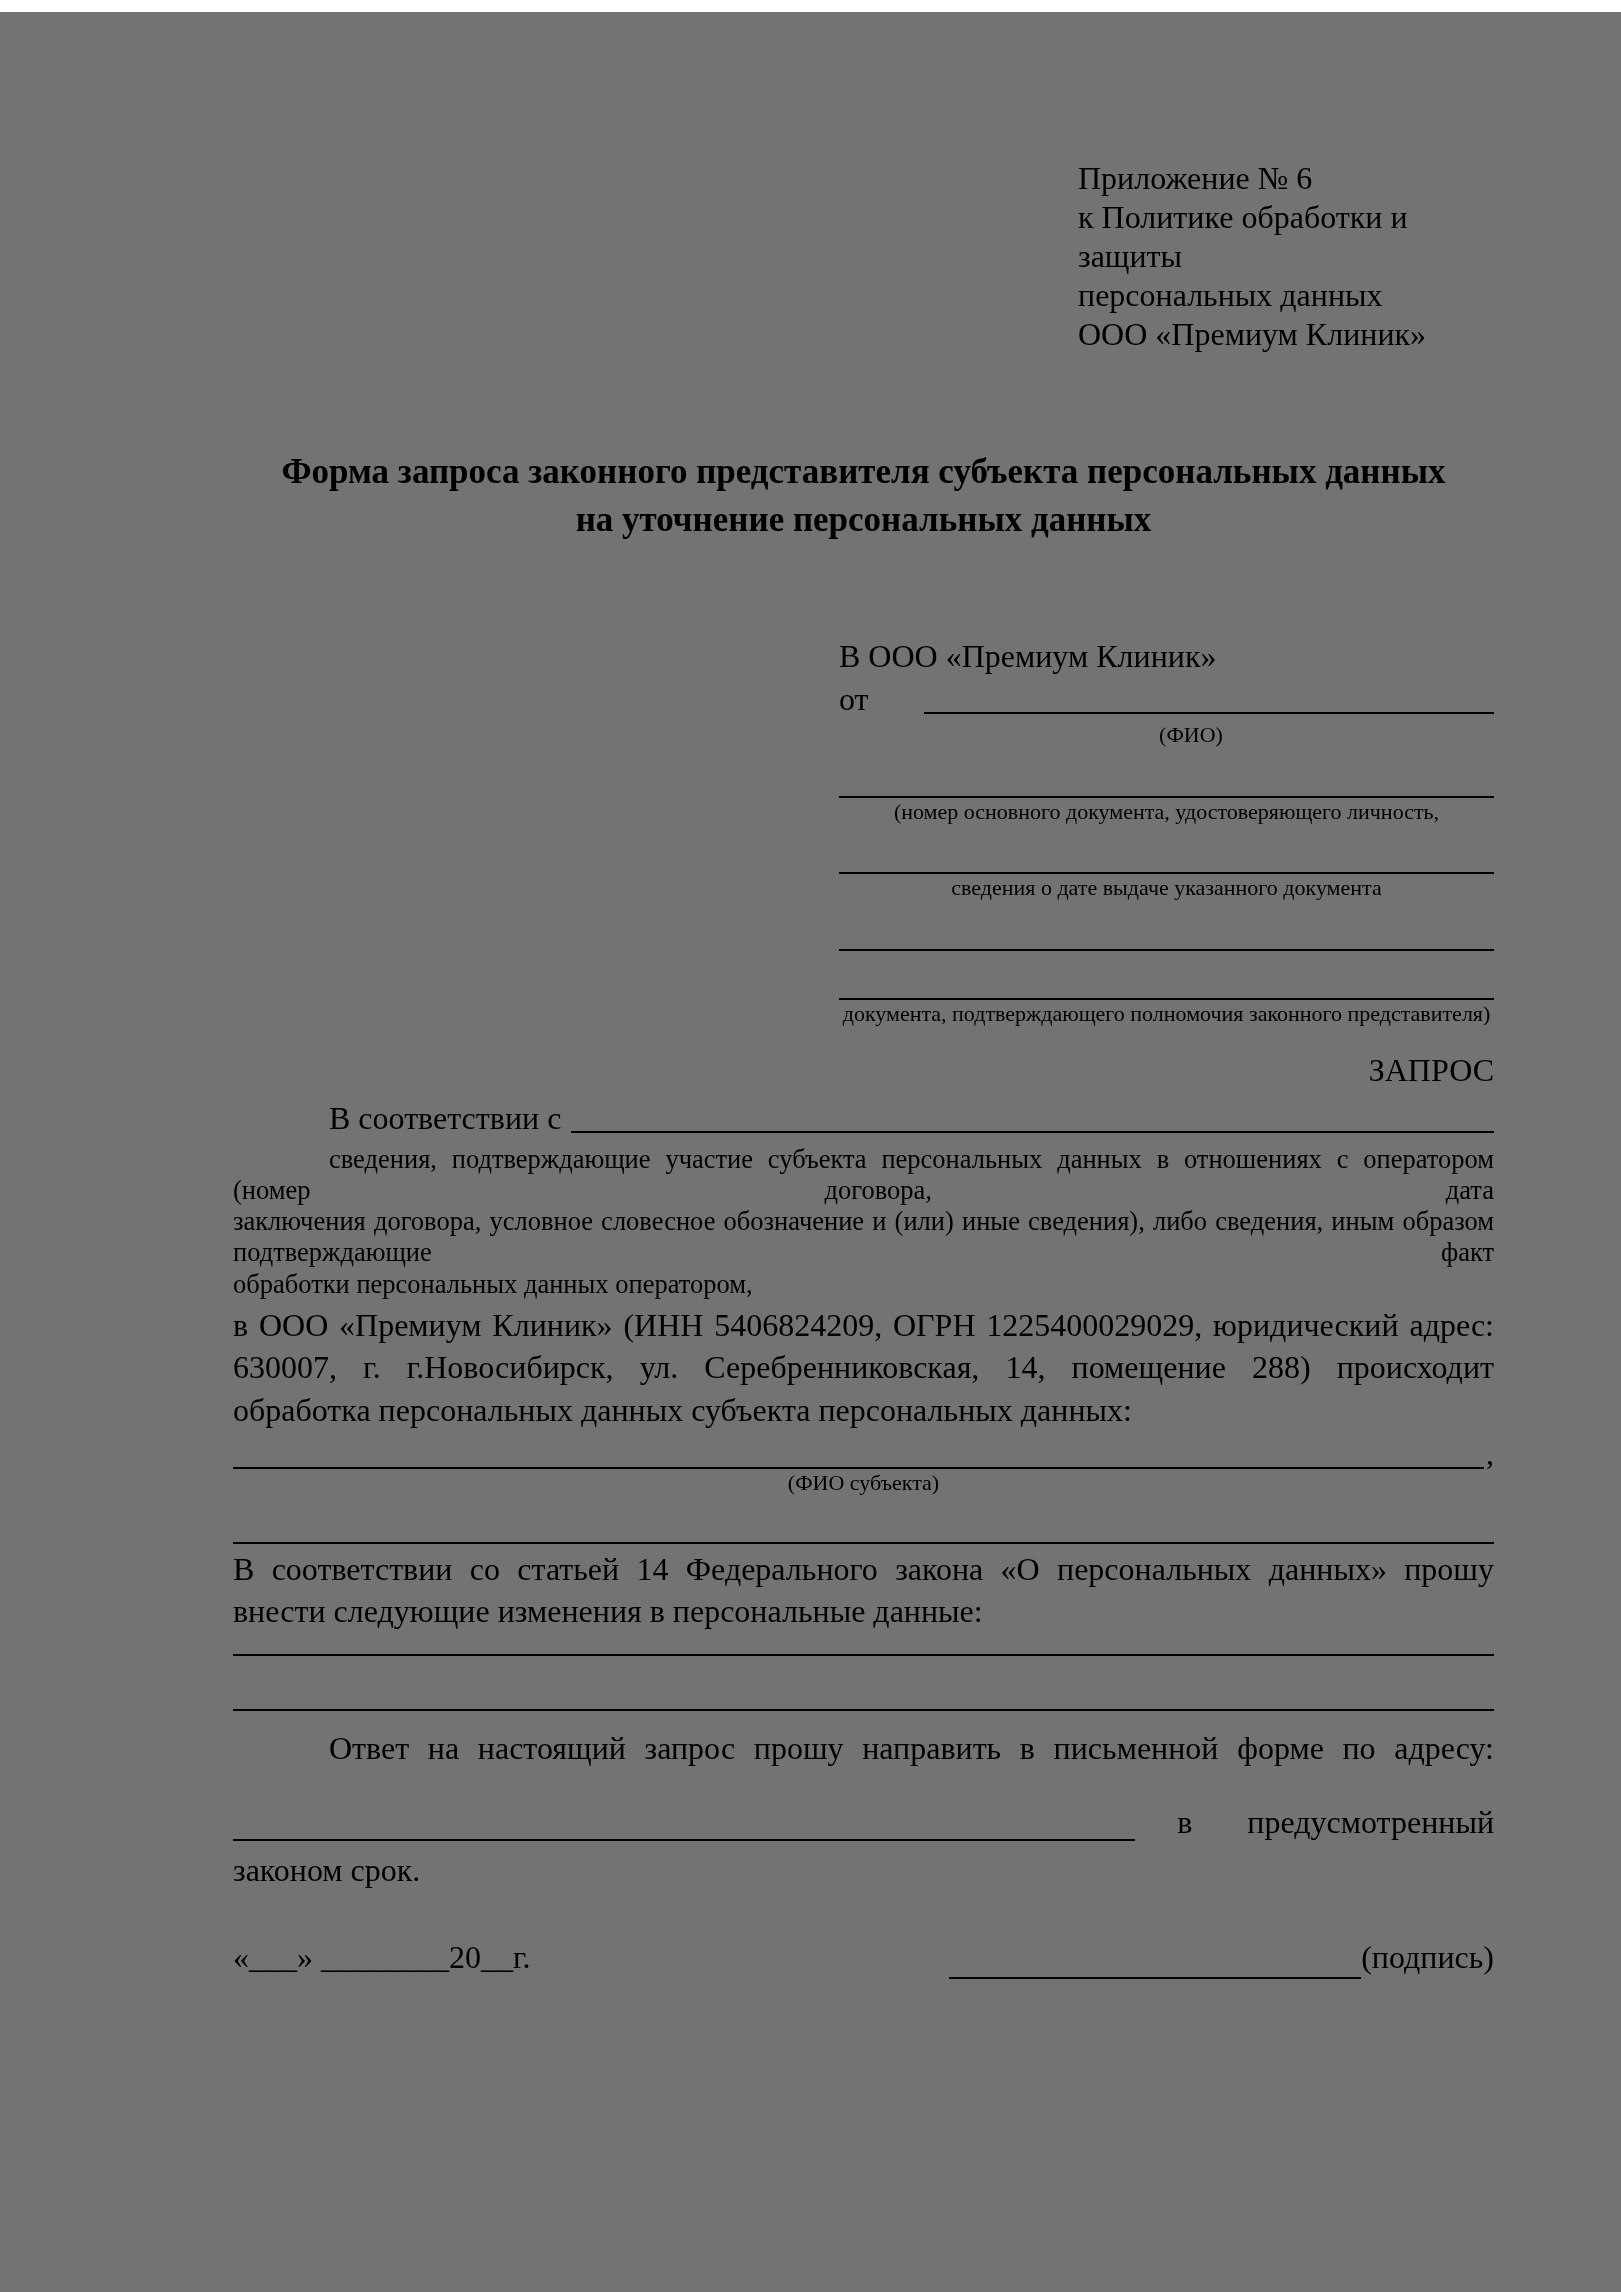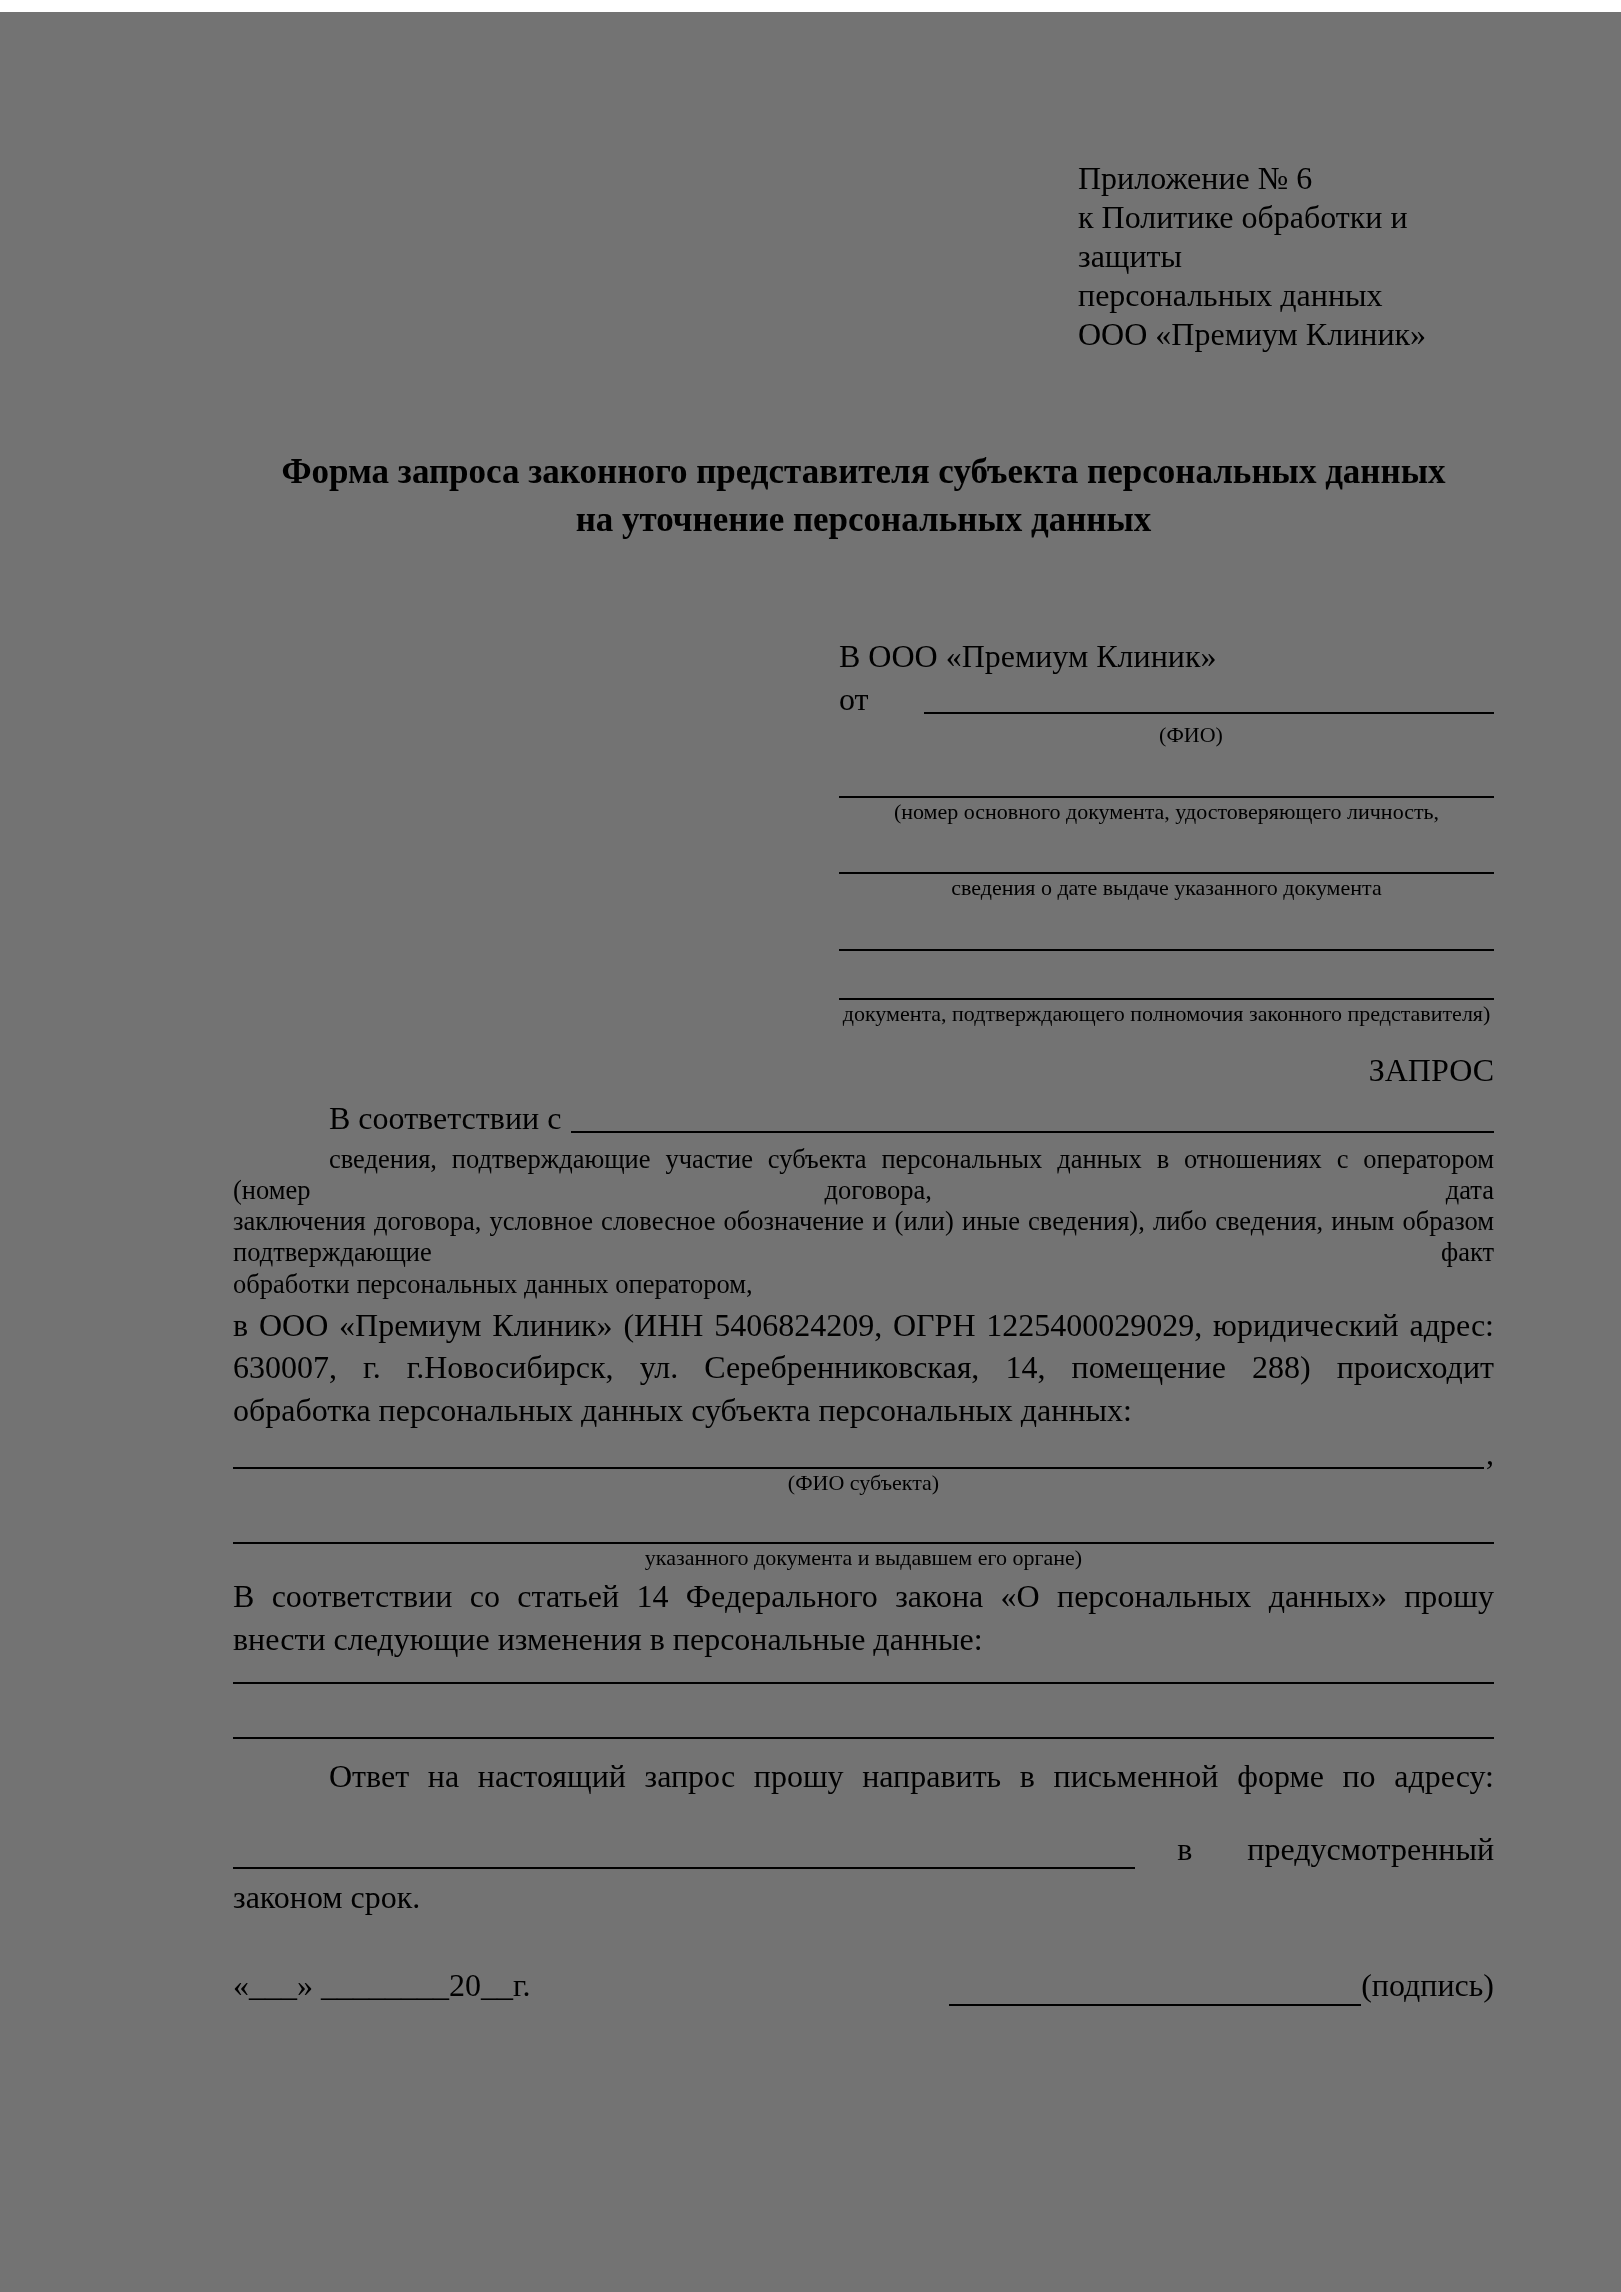--- a/index.html
+++ b/index.html
@@ -143,21 +143,20 @@
   </div>
 
   <div class="subject-row">
     <span class="sline"></span>
     <span class="comma">,</span>
   </div>
   <div class="cap">(ФИО субъекта)</div>
 
   <div class="wgroup">
     <div class="wline"></div>
-    <div class="cap">указанного документа и выдавшем его органе)</div>
   </div>
 
   <div class="body-par">
     <div class="jl">В соответствии со статьей 14 Федерального закона «О персональных данных» прошу</div>
     <div>внести следующие изменения в персональные данные:</div>
   </div>
 
   <div class="sp-line-1"></div>
   <div class="sp-line-2"></div>
 

